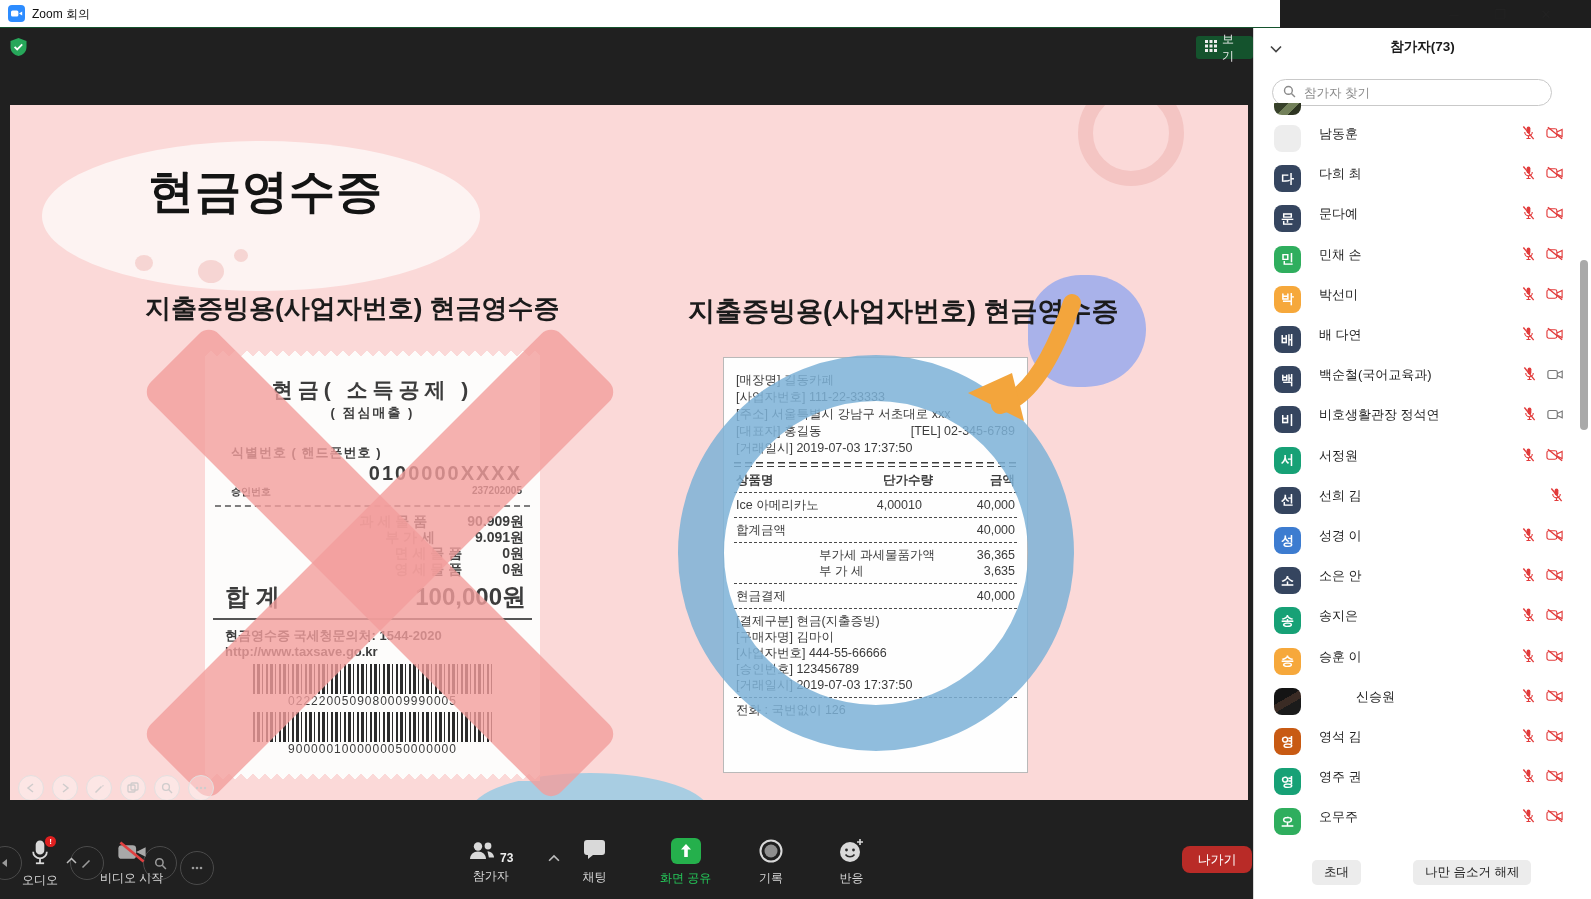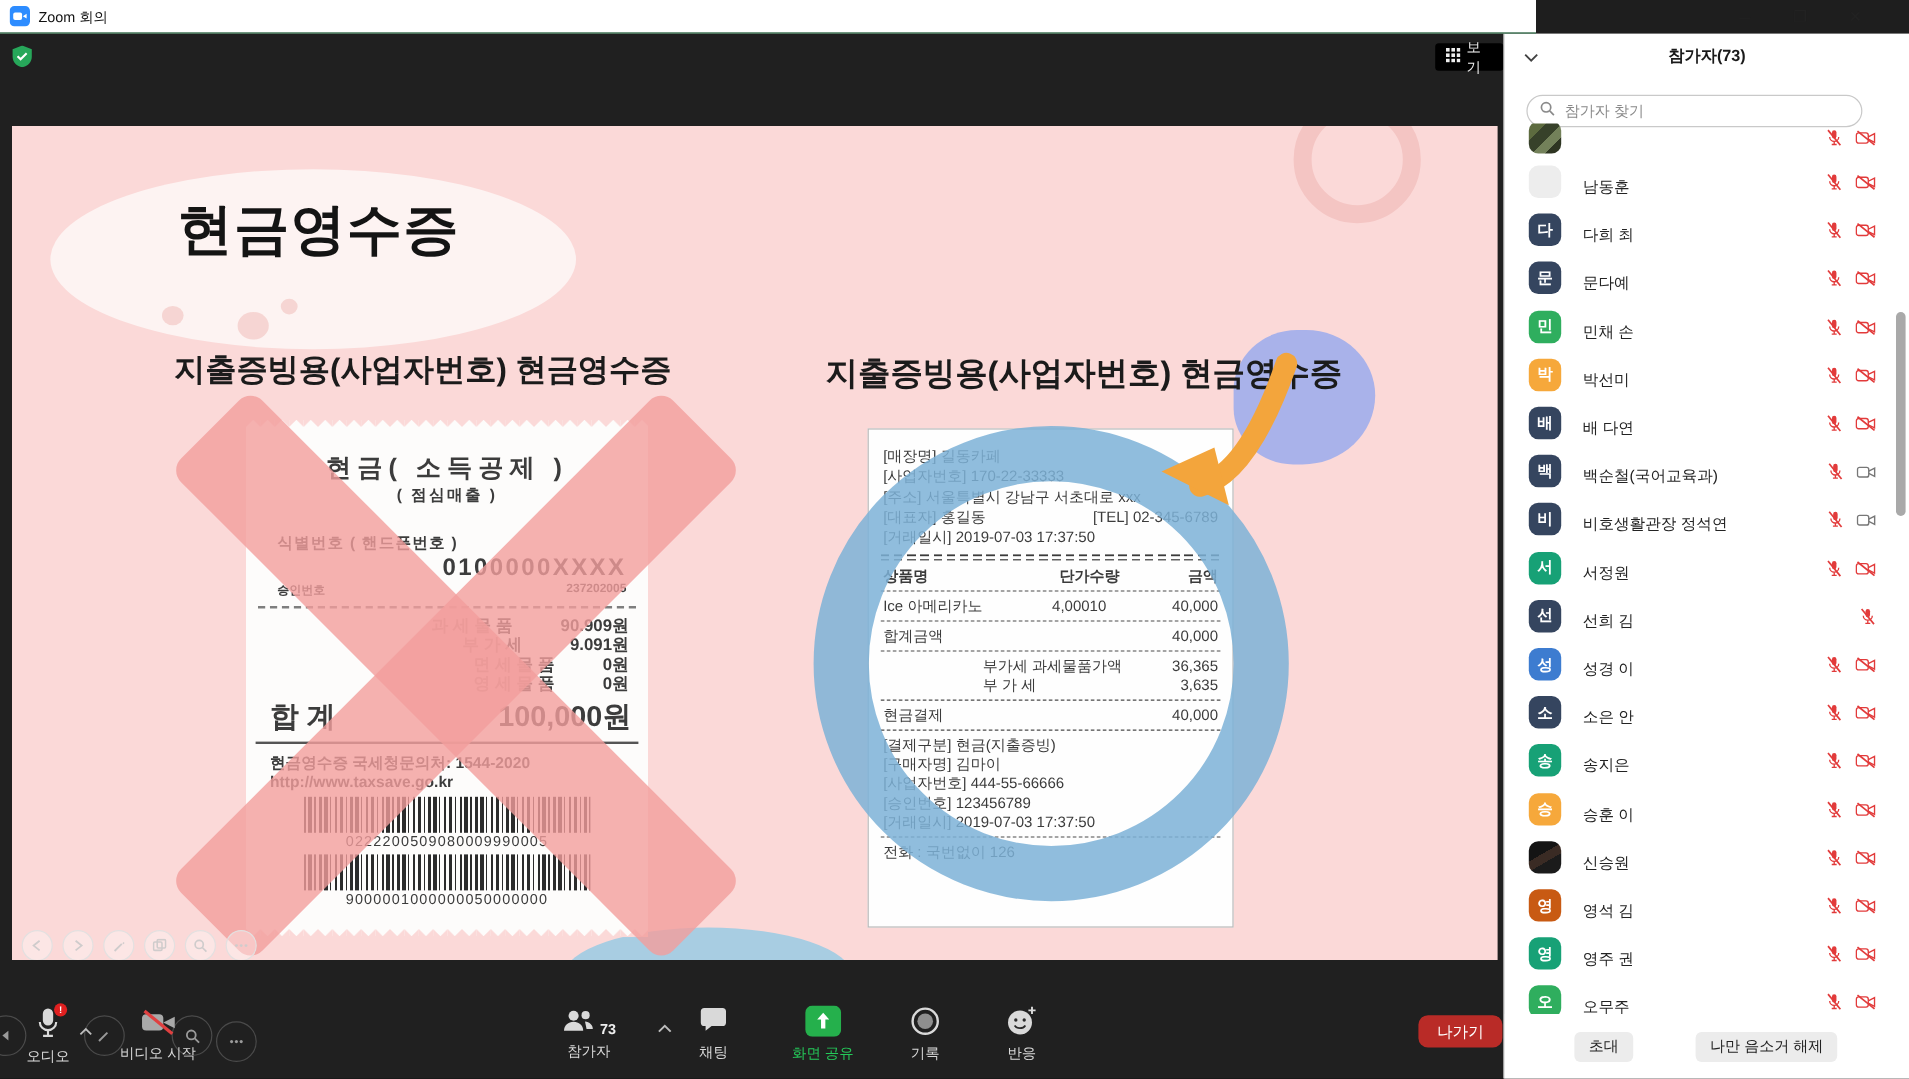--- a/index.html
+++ b/index.html
@@ -9,21 +9,21 @@
   
   #titlebar{position:absolute;left:0;top:0;width:1280px;height:28px;background:#ffffff;border-bottom:1px solid #14532d;z-index:50;}
   #titlebar .appicon{position:absolute;left:8px;top:5px;width:17px;height:17px;}
   #titlebar .apptitle{position:absolute;left:32px;top:6px;font-size:12px;color:#111;}
   .winbtn{position:absolute;top:0;width:44px;height:28px;display:flex;align-items:center;justify-content:center;font-size:13px;color:#222;cursor:pointer;}
   #btn-min{left:1432px;} #btn-max{left:1478px;} #btn-close{left:1524px;}
 
   
   #main{position:absolute;left:0;top:28px;width:1253px;height:871px;background:#202020;}
   #shield{position:absolute;left:10px;top:10px;width:17px;height:18px;}
-  #viewbtn{position:absolute;left:1196px;top:8px;height:23px;padding:0 9px;background:#000000;border-radius:3px;color:#eee;font-size:12px;display:flex;align-items:center;gap:5px;cursor:pointer;}
+  #viewbtn{position:absolute;left:1196px;top:8px;height:23px;padding:0 9px;background:#14532d;border-radius:3px;color:#eee;font-size:12px;display:flex;align-items:center;gap:5px;cursor:pointer;}
 
   
   #slide{position:absolute;left:10px;top:77px;width:1238px;height:695px;background:#fbd9d8;overflow:hidden;}
   .blob-white{position:absolute;left:32px;top:36px;width:438px;height:150px;background:#fdf3f2;border-radius:50%;}
   .ring-pink{position:absolute;left:1068px;top:-25px;width:106px;height:106px;border:15px solid #f4c5c3;border-radius:50%;}
   .dot{position:absolute;border-radius:50%;background:#f2c4c2;opacity:.65;}
   #slide-title{position:absolute;left:138px;top:56px;font-size:46px;font-weight:bold;color:#141414;letter-spacing:1px;}
   .heading{position:absolute;font-weight:bold;color:#1b1b1b;white-space:nowrap;}
   #heading-left{left:135px;top:186px;font-size:26px;}
   #heading-right{left:678px;top:188px;font-size:27px;}
@@ -91,21 +91,21 @@
 
   
   #panel{position:absolute;left:1253px;top:28px;width:338px;height:871px;background:#ffffff;border-left:1px solid #d8d8d8;}
   #panel-header{position:absolute;left:0;top:0;width:100%;height:38px;}
   #panel-collapse{position:absolute;left:16px;top:11px;color:#444;cursor:pointer;}
   #panel-title{position:absolute;left:0;top:10px;width:100%;text-align:center;font-size:13.5px;font-weight:bold;color:#1a1a1a;}
   #searchbox{position:absolute;left:18px;top:51px;width:280px;height:27px;border:1px solid #c9c9c9;border-radius:14px;display:flex;align-items:center;padding:0 10px;gap:6px;background:#fff;}
   #searchbox input{border:none;outline:none;width:100%;font-size:12.5px;color:#333;background:transparent;}
   #searchbox input::placeholder{color:#8a8a8a;}
   #plist{position:absolute;left:0;top:75px;width:324px;height:742px;overflow:hidden;}
-  .prow{position:absolute;left:0;width:100%;height:40px;display:flex;align-items:flex-end;padding:0 14px 0 20px;}
+  .prow{position:absolute;left:0;width:100%;height:40px;display:flex;align-items:flex-start;padding:0 14px 0 20px;}
   .pavatar{width:27px;height:27px;border-radius:8px;display:flex;align-items:center;justify-content:center;color:#fff;font-size:13px;font-weight:bold;flex:0 0 27px;}
   .pname{margin-left:18px;font-size:13px;color:#232323;flex:1;white-space:nowrap;overflow:hidden;}
   .picons{display:flex;gap:10px;align-items:center;}
   .photo-a{background:linear-gradient(135deg,#5d6b3f 0 30%,#37412a 30% 55%,#73815a 55% 75%,#2e3522 75%);}
   .photo-b{background:linear-gradient(150deg,#141414 0 40%,#3a2b24 40% 60%,#1b1b1b 60%);}
   #pscroll{position:absolute;right:3px;top:232px;width:8px;height:170px;border-radius:4px;background:#a9a9a9;}
   #panel-bottom{position:absolute;left:0;bottom:0;width:100%;height:54px;background:#fff;display:flex;align-items:center;gap:52px;padding-left:58px;}
   .panelbtn{height:25px;padding:0 12px;background:#ececec;border-radius:5px;font-size:12.5px;color:#222;display:flex;align-items:center;cursor:pointer;}
 </style>
 </head>
@@ -207,21 +207,21 @@
       </div>
 
       <div id="xmark">
         <div class="bar" style="transform:rotate(45deg);"></div>
         <div class="bar" style="transform:rotate(-45deg);"></div>
       </div>
 
       <div id="receipt-r">
         <div class="rr-info" id="rr-info">
             <div class="rr-line">[매장명] 길동카페</div>
-            <div class="rr-line">[사업자번호] 170-22-33333</div>
+            <div class="rr-line">[사업자번호] 111-22-33333</div>
             <div class="rr-line">[주소] 서울특별시 강남구 서초대로 xxx</div>
             <div class="rr-rep">
               <span>[대표자] 홍길동</span>
               <span>[TEL] 02-345-6789</span>
             </div>
             <div class="rr-line">[거래일시] 2019-07-03 17:37:50</div>
           </div>
         <div class="eqline"></div>
         <div class="rr-cols" id="rr-head" style="font-weight:bold;">
             <span class="c1">상품명</span>
@@ -689,21 +689,21 @@
                 <path d="M8 11.5v2.8M5.8 14.3h4.4"></path>
                 <path d="M2.5 1.5l11 13.5" stroke-width="1.5"></path>
               </svg></span>
             <span><svg width="18" height="14" viewBox="0 0 19 14" fill="none" stroke="#e23b3b" stroke-width="1.2">
                 <rect x="1" y="2.5" width="10.5" height="9" rx="2"></rect>
                 <path d="M11.5 6l5.5-2.8v7.6L11.5 8"></path>
                 <path d="M2 1l15 12" stroke-width="1.5"></path>
               </svg></span>
           </span>
         </div>
-        <div class="prow" style="top: 584.8px;">
+        <div class="prow" style="top: 584.8px; gap: 37px;">
           <div class="pavatar photo-b"></div>
           <span class="pname">신승원</span>
           <span class="picons">
             <span><svg width="15" height="16" viewBox="0 0 16 17" fill="none" stroke="#e23b3b" stroke-width="1.2">
                 <rect x="6" y="1.5" width="4" height="7.5" rx="2" fill="#e23b3b" stroke="none"></rect>
                 <path d="M4 7.5a4 4 0 0 0 8 0"></path>
                 <path d="M8 11.5v2.8M5.8 14.3h4.4"></path>
                 <path d="M2.5 1.5l11 13.5" stroke-width="1.5"></path>
               </svg></span>
             <span><svg width="18" height="14" viewBox="0 0 19 14" fill="none" stroke="#e23b3b" stroke-width="1.2">

